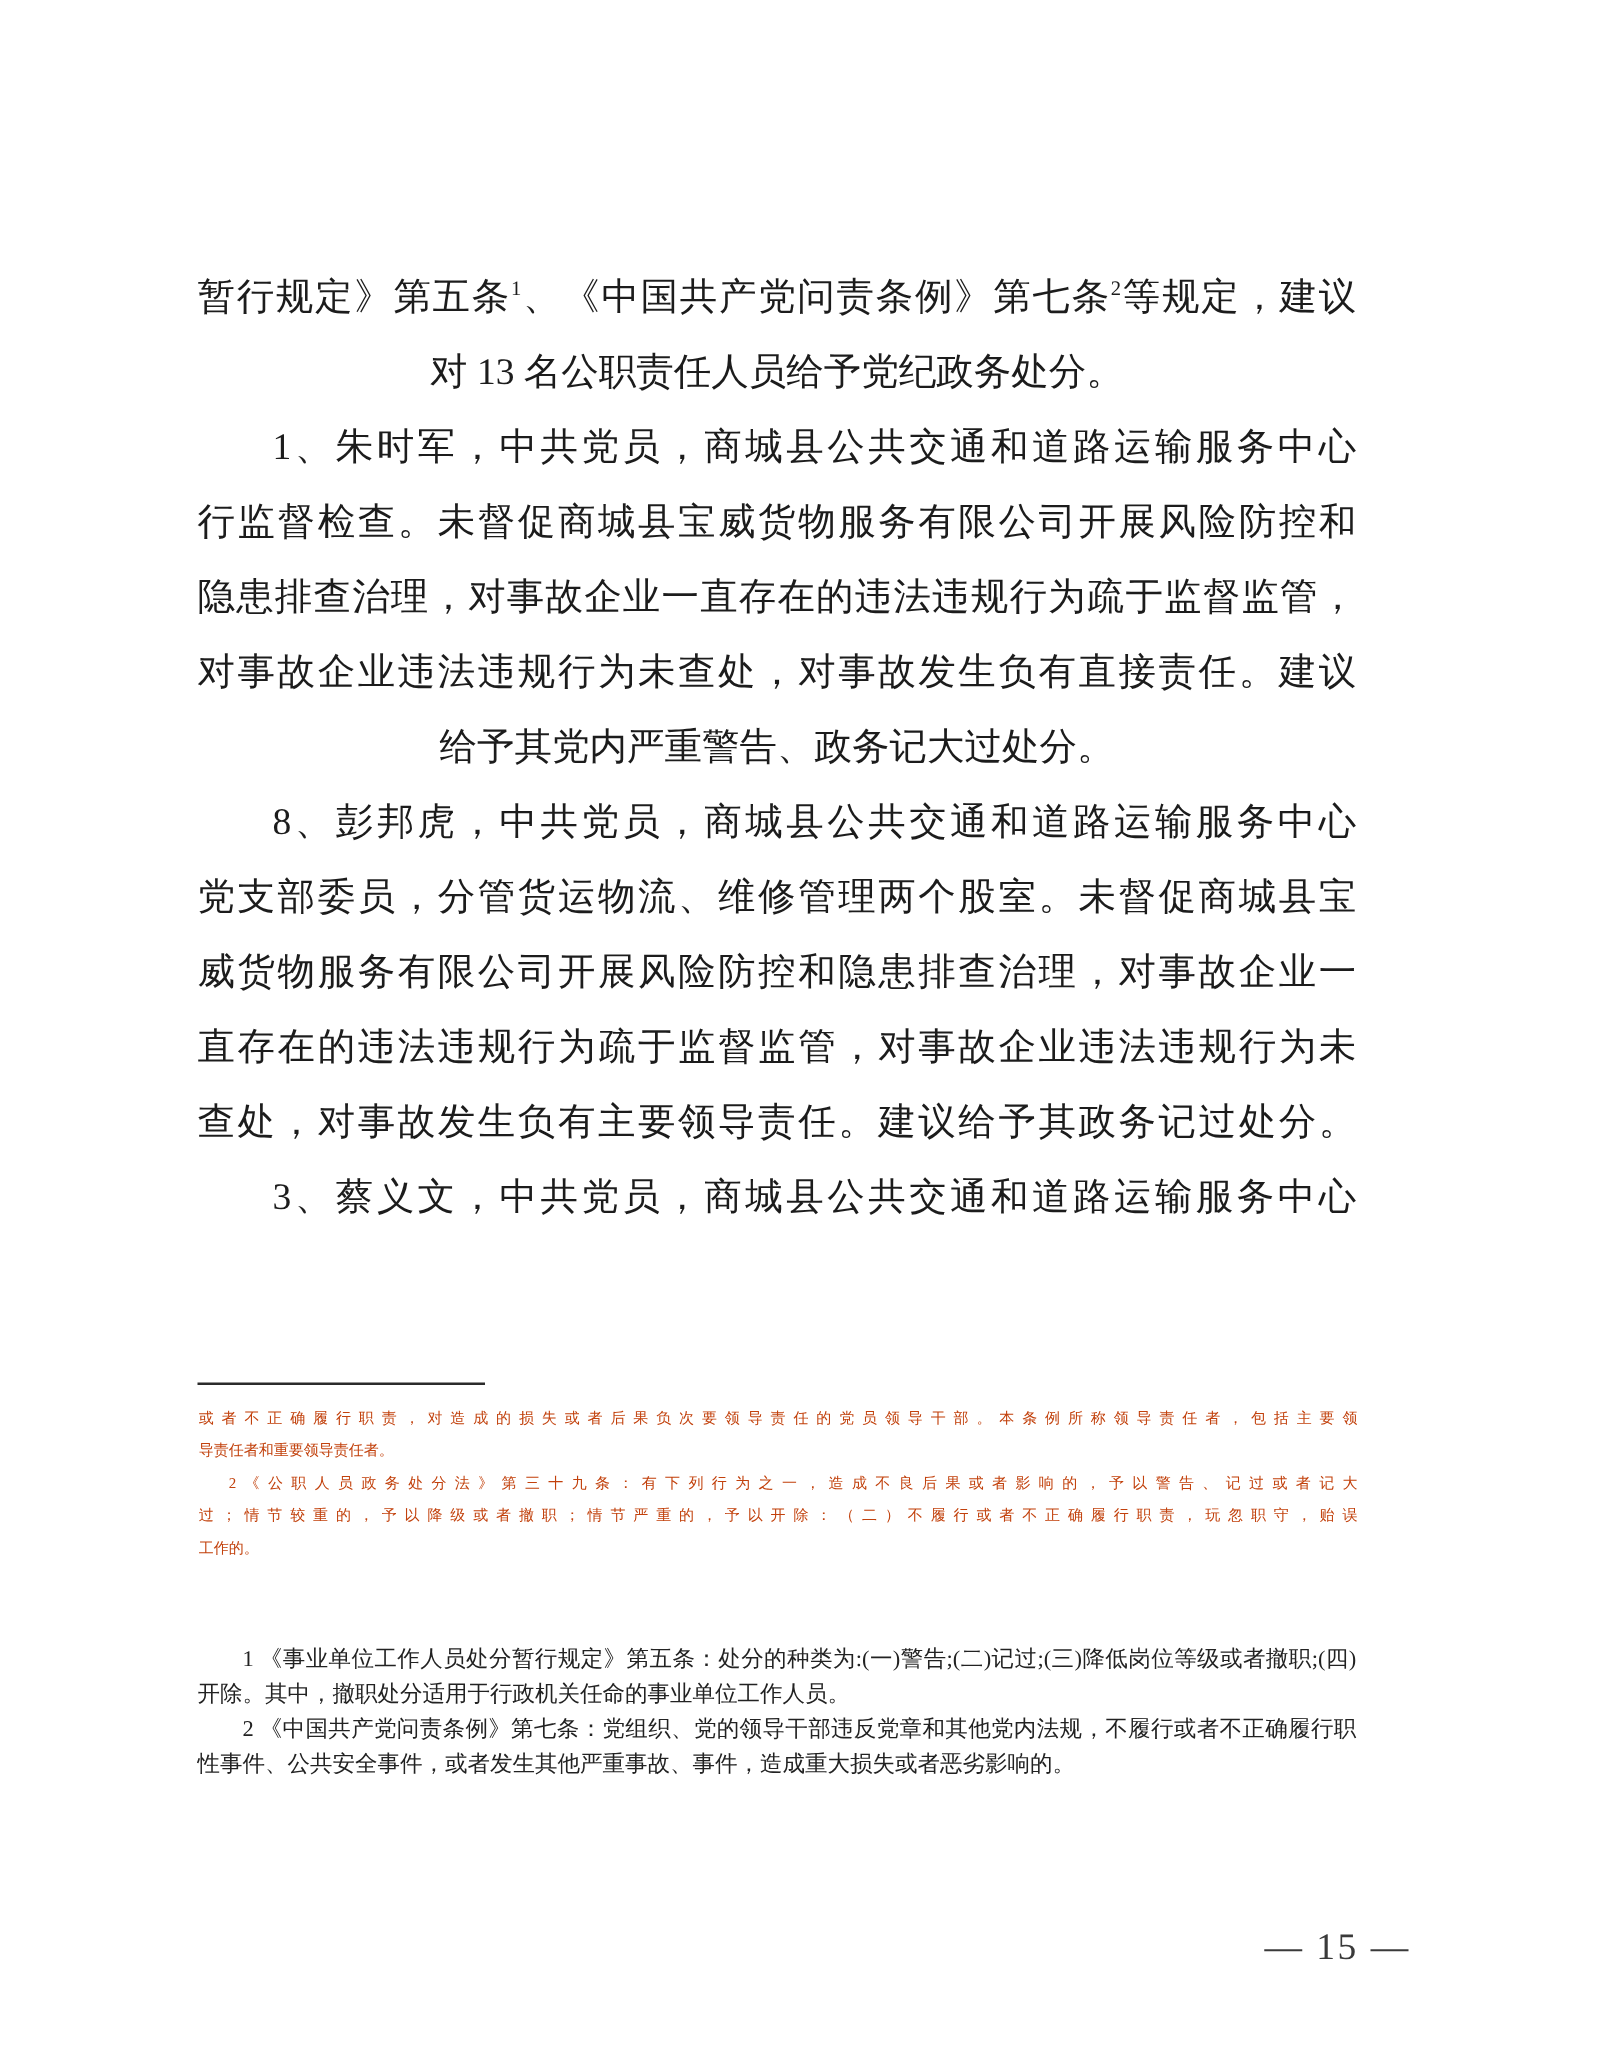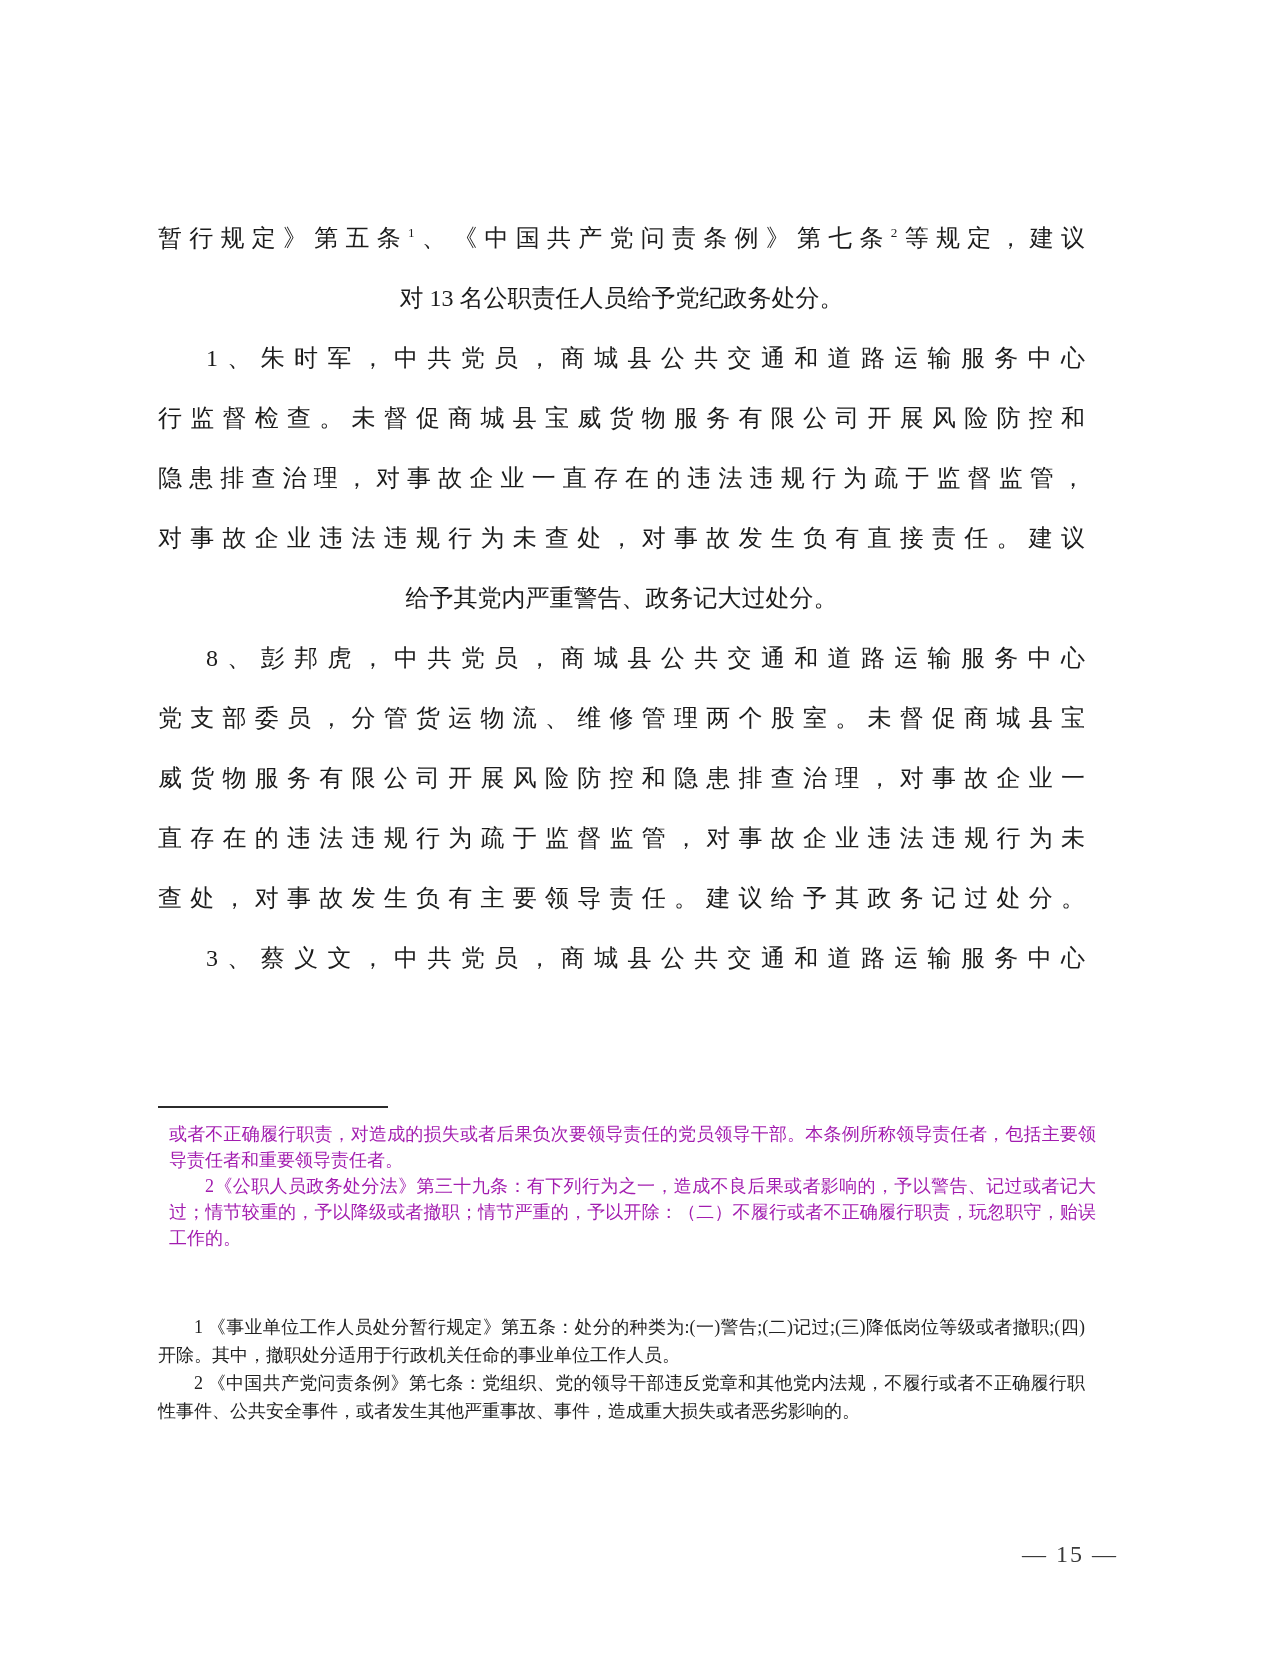--- a/index.html
+++ b/index.html
@@ -14,43 +14,43 @@
     background: #ffffff;
     overflow: hidden;
     font-family: "Liberation Serif", "DejaVu Serif", serif;
     color: #1c1c1c;
   }
   .body-text {
     position: absolute;
     left: 158px;
     top: 208px;
     width: 927px;
-    font-size: 24px;
+    font-size: 30px;
     line-height: 60px;
   }
   .body-text .line {
     width: 100%;
     text-align: center;
   }
   .fn-sep {
     position: absolute;
     left: 158px;
     top: 1106px;
     width: 230px;
     height: 0;
     border-top: 2px solid #2b2b2b;
   }
   .fn-upper {
     position: absolute;
-    left: 169px;
+    left: 159px;
     top: 1121px;
     width: 927px;
-    font-size: 18px;
+    font-size: 12px;
     line-height: 26px;
-    color: #a21caf;
+    color: #c2410c;
   }
   .fn-lower {
     position: absolute;
     left: 158px;
     top: 1313px;
     width: 927px;
     font-size: 18px;
     line-height: 28px;
     color: #222;
   }
@@ -68,21 +68,21 @@
     font-size: 0.55em;
     line-height: 0;
     vertical-align: super;
   }
   .page-number {
     position: absolute;
     left: 970px;
     top: 1541px;
     width: 200px;
     text-align: center;
-    font-size: 24px;
+    font-size: 30px;
     color: #3a3a3a;
     letter-spacing: 2px;
     white-space: nowrap;
   }
 </style>
 </head>
 <body>
 
 <div class="page">
 

